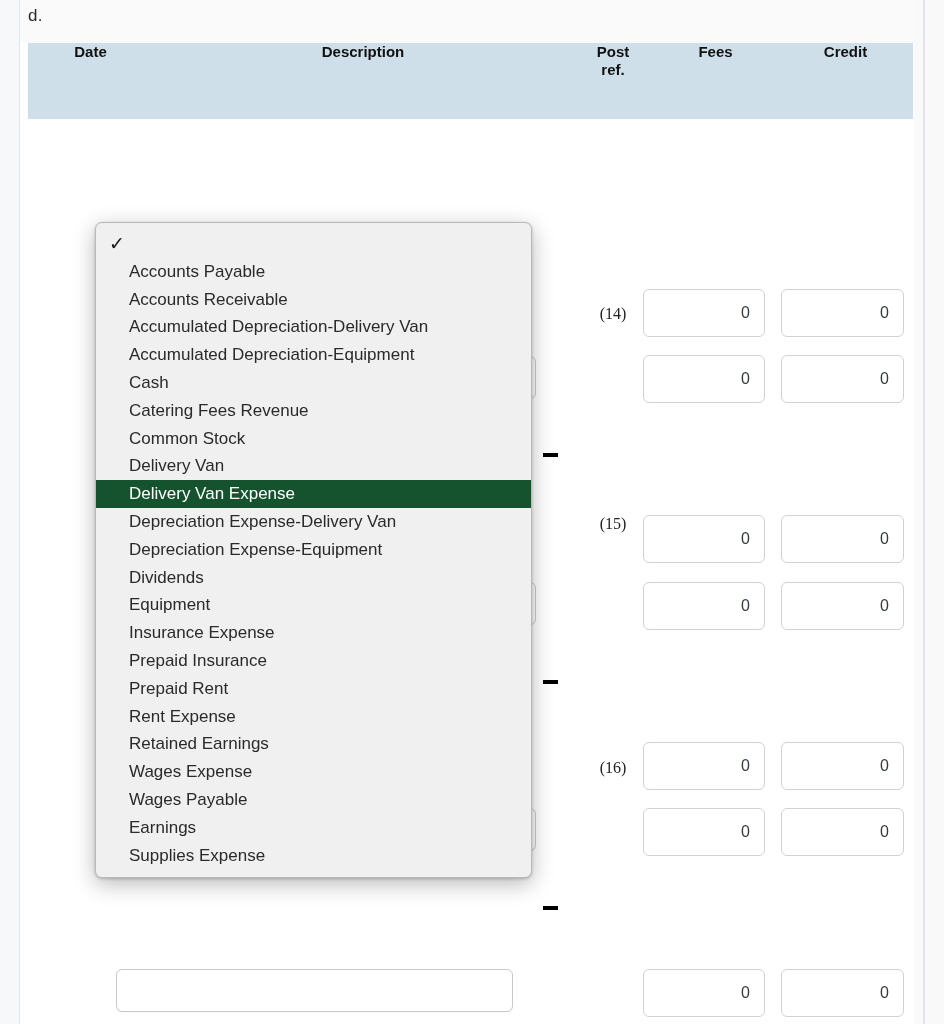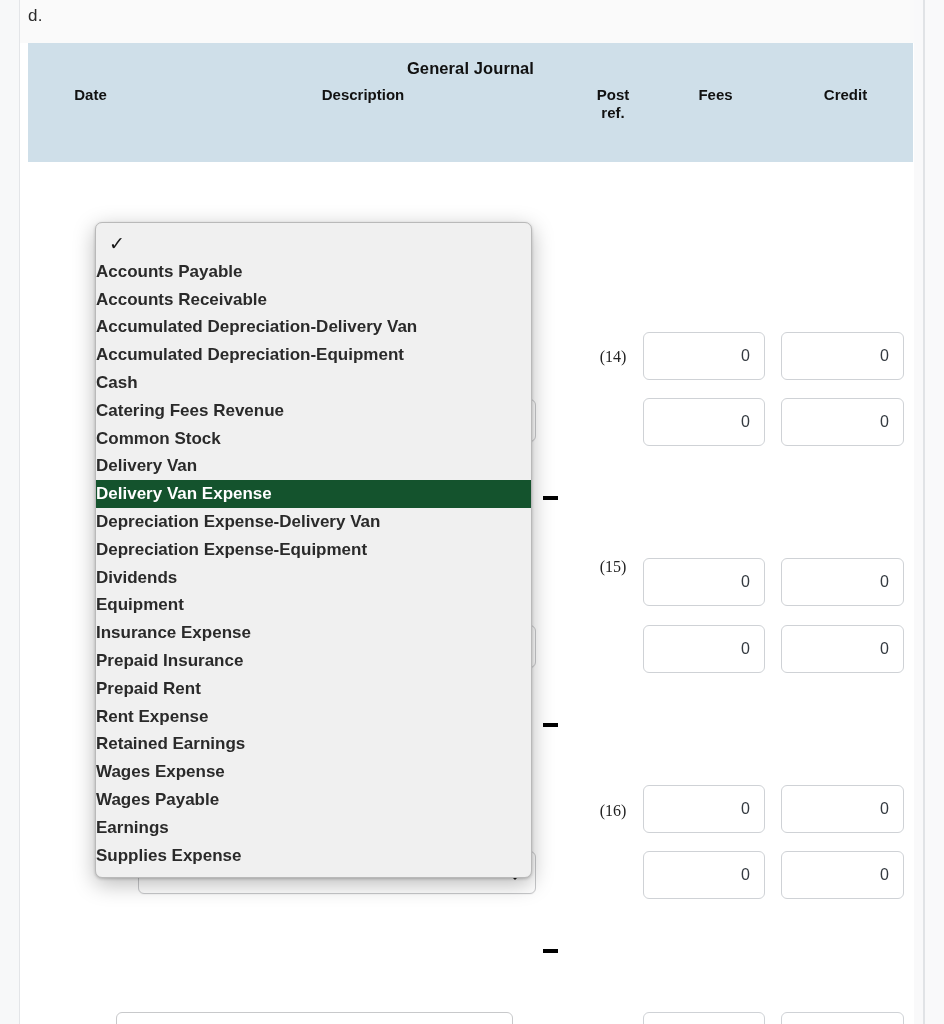--- a/index.html
+++ b/index.html
@@ -171,25 +171,25 @@
     display: flex;
     align-items: center;
     padding-left: 13px;
     font-size: 19px;
     color: #171717;
   }
   .dd-item {
     height: 27.8px;
     display: flex;
     align-items: center;
+    padding-left: 33px;
     font-size: 17px;
     color: #2a2a2a;
     white-space: nowrap;
     font-family: "Liberation Sans", sans-serif;
-    font-weight: bold;
   }
   .dd-item.selected {
     background: #14532d;
     color: #ffffff;
   }
 </style>
 </head>
 <body>
 
 <div id="root">
@@ -198,21 +198,20 @@
   <div class="hairline-top"></div>
   <div class="top-strip"></div>
   <div class="page-gutter-right"></div>
   <div class="page-divider-right"></div>
 
   <div class="part-label">d.</div>
 
   <div class="journal">
 
     <div class="jhead">
-      <div class="jtitle">General Journal</div>
       <div class="jcols">
         <div class="jcol col-date">Date</div>
         <div class="jcol col-desc">Description</div>
         <div class="jcol col-post">
           <span>Post</span><br>
           <span>ref.</span>
         </div>
         <div class="jcol col-debit">Fees</div>
         <div class="jcol col-credit">Credit</div>
       </div>

